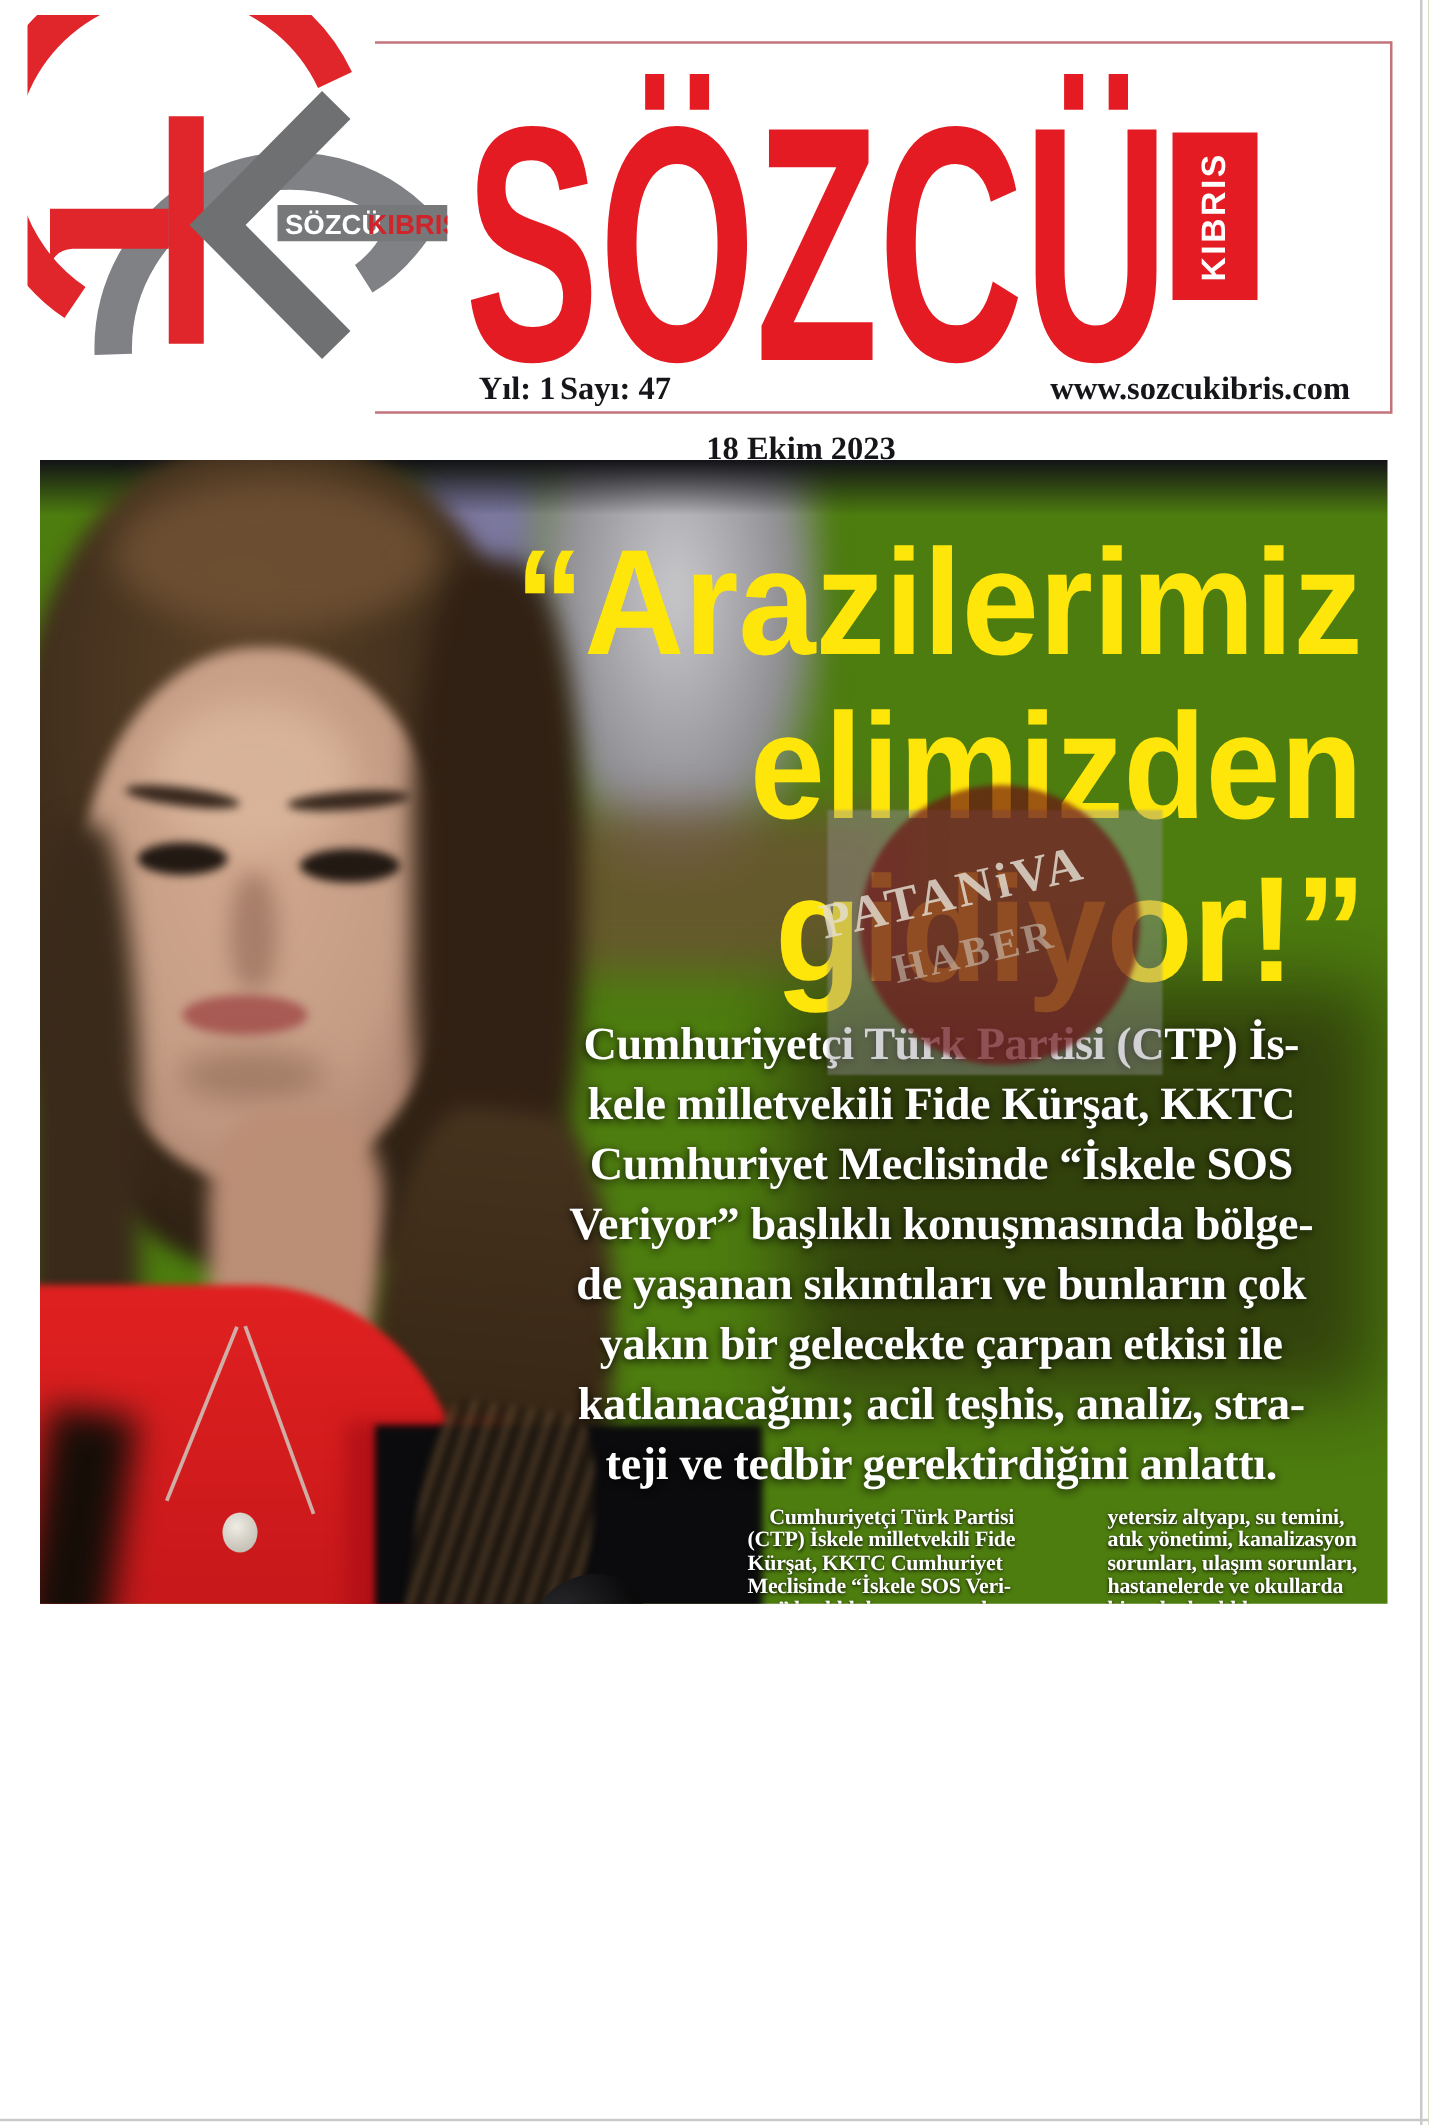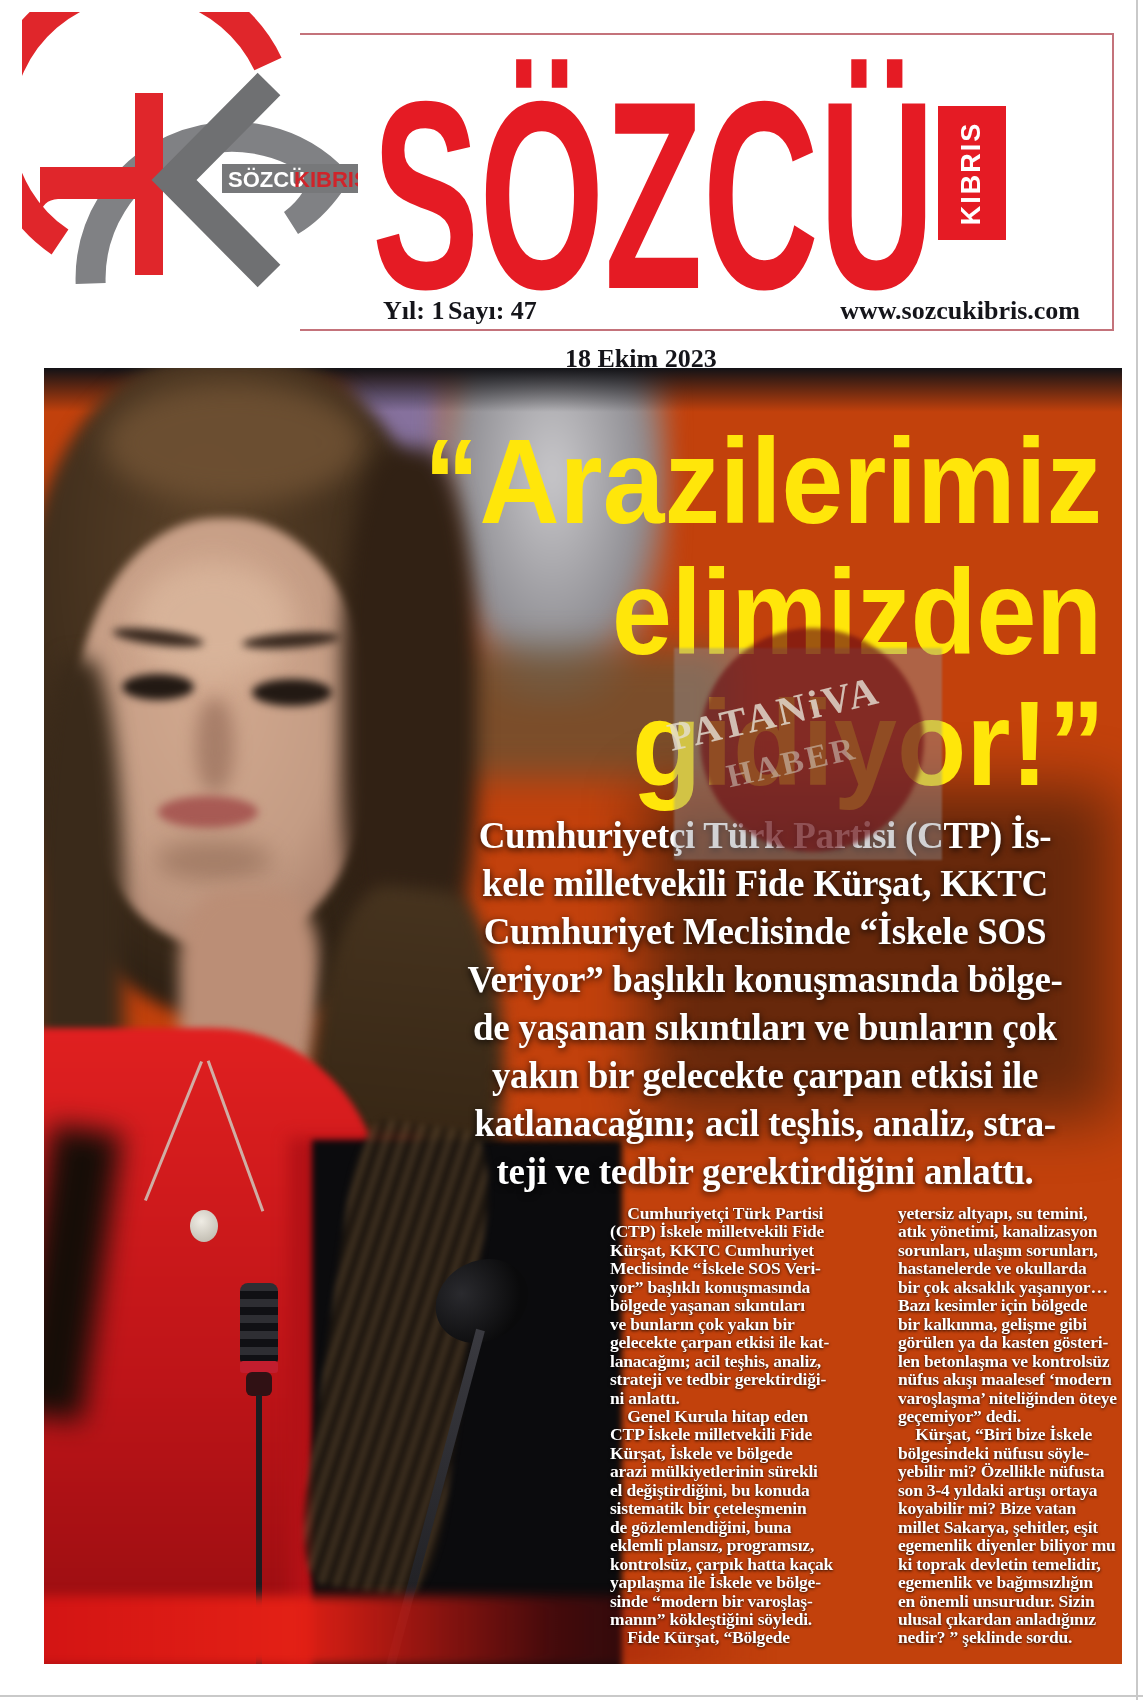--- a/index.html
+++ b/index.html
@@ -27,22 +27,22 @@
     transform:rotate(-90deg);white-space:nowrap;color:#ffffff;
     font-weight:bold;font-size:27px;letter-spacing:2px;
   }
   .dateline{position:absolute;top:296px;height:28px;color:#15151a;
     font-family:"Liberation Serif",serif;font-weight:bold;font-size:26px;white-space:nowrap;}
   .d-yil{left:383px;} .d-sayi{left:448px;} .d-date{left:565px;margin-top:48px;}
   .d-web{right:63px;text-align:right;}
 
   
   .photo{
-    position:absolute;left:32px;top:368px;width:1078px;height:1296px;
-    background:#c2410c;overflow:hidden;margin-left:12px;
+    position:absolute;left:32px;top:368px;width:1078px;height:915px;
+    background:#4d7c0f;overflow:hidden;
   }
   .photo .p{position:absolute;}
   .blob-purple{left:298px;top:0;width:105px;height:148px;background:#8077ad;filter:blur(14px);opacity:.9;}
   .pillar{left:388px;top:-20px;width:240px;height:360px;
     background:radial-gradient(ellipse at 50% 35%, #c9c8cb 0%, #8e8d92 55%, rgba(40,40,44,0) 78%);
     filter:blur(10px);}
   .floor-brown{left:350px;top:280px;width:340px;height:130px;background:#6a5132;filter:blur(18px);opacity:.8;}
   .bench-wash{left:600px;top:420px;width:470px;height:330px;background:#1d140b;filter:blur(30px);opacity:.55;}
   .top-dark{left:0;top:0;width:1078px;height:44px;background:linear-gradient(#121216,rgba(10,10,12,0));}
 

